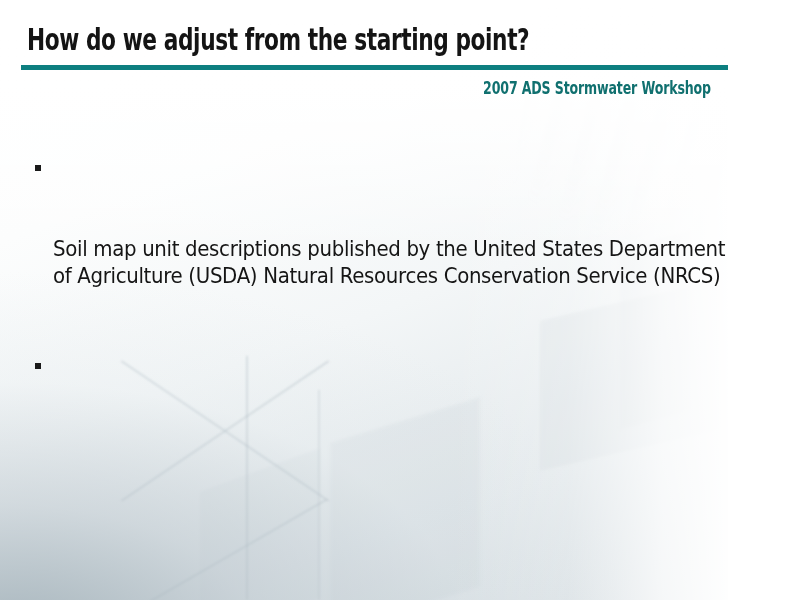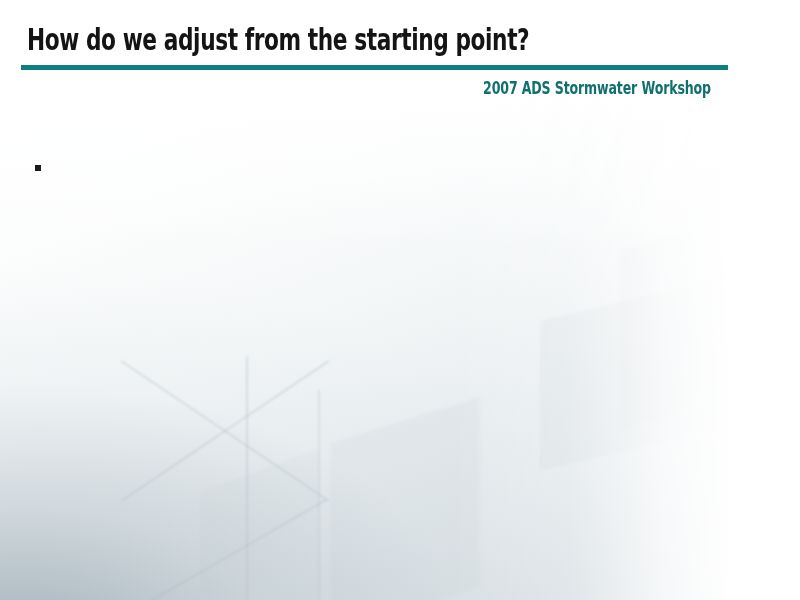--- a/index.html
+++ b/index.html
@@ -215,20 +215,24 @@
   <div class="bg-layer bg-rightwhite"></div>
   <div class="bg-layer bg-topwhite"></div>
 
   <div class="title">How do we adjust from the starting point?</div>
   <div class="title-rule"></div>
   <div class="subtitle">2007 ADS Stormwater Workshop</div>
 
   <div class="bullets">
 
 
+    <div class="bullet">
+      <span class="marker"></span>
+      <span class="text">Soil map unit descriptions published by the United States Department of Agriculture (USDA) Natural Resources Conservation Service (NRCS)</span>
+    </div>
 
     <div class="bullet">
       <span class="marker"></span>
       
     </div>
 
   </div>
 
 </div>
 

